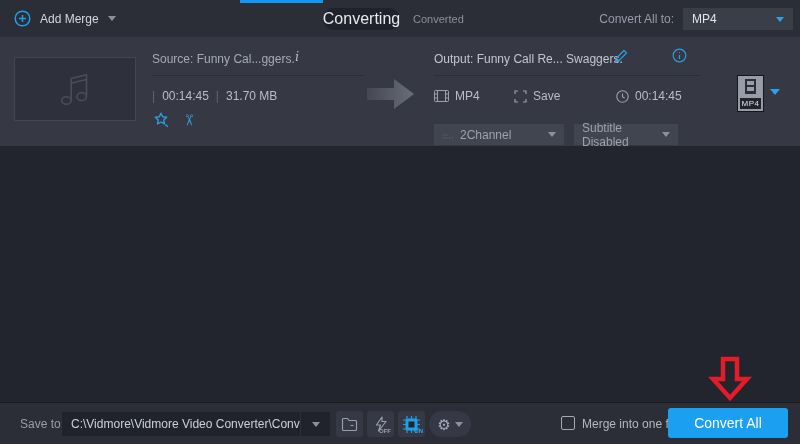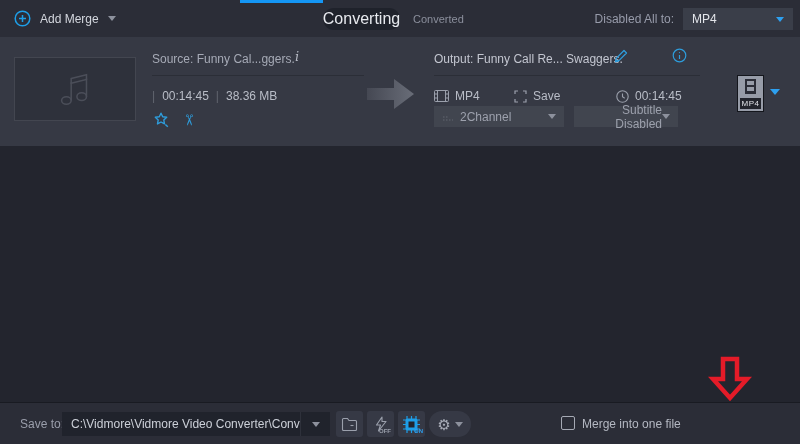--- a/index.html
+++ b/index.html
@@ -33,25 +33,25 @@
   .tools { margin-top:8px; display:flex; gap:13px; align-items:center; }
   .tool { cursor:pointer; display:flex; align-items:center; }
   .scissors { color:#2e9ddc; font-size:15px; transform:rotate(90deg); display:inline-block; }
   .big-arrow { position:absolute; left:367px; top:41px; }
   .out-col { position:absolute; left:434px; top:14px; width:266px; }
   .out-col .row-title { color:#c3c6d0; }
   .pencil-btn { position:absolute; left:179px; top:-3px; cursor:pointer; }
   .infoc-btn { position:absolute; left:238px; top:-3px; cursor:pointer; }
   .fmt-row { position:relative; margin-top:13px; height:15px; font-size:12px; color:#b9bdc7; }
   .fmt-g { position:absolute; top:0; display:flex; gap:6px; align-items:center; }
-  .dd-row { position:relative; margin-top:2px; height:21px; }
+  .dd-row { position:relative; margin-top:20px; height:21px; }
   .dd { position:absolute; top:0; height:21px; background:#41454f; display:flex; align-items:center; padding:0 8px; color:#9da1ad; font-size:12px; cursor:pointer; }
   .dd .caret { margin-left:auto; }
   .dd1 { left:0; width:130px; }
-  .dd2 { left:140px; width:104px;text-align:right; }
+  .dd2 { left:140px; width:104px; }
   .chan-icon { opacity:.35; margin-right:6px; display:flex; }
   .fmt-chooser { position:absolute; left:737px; top:38px; display:flex; align-items:flex-start; gap:6px; cursor:pointer; }
   .mp4-file { width:27px; height:37px; background:#979ca8; border:1px solid #14161c; position:relative; display:flex; justify-content:center; padding-top:3px; }
   .mp4-badge { position:absolute; left:2px; right:2px; bottom:2px; height:11px; background:#22242c; color:#dfe1e6; font-size:8px; line-height:11px; text-align:center; letter-spacing:.5px; }
   .fmt-chooser .caret { margin-top:14px; border-left-width:5px; border-right-width:5px; border-top-width:6px; }
   
   .empty-area { position:absolute; top:146px; left:0; width:800px; height:256px; background:#23252e; }
   
   .red-arrow { position:absolute; left:708px; top:356px; }
   
@@ -85,21 +85,21 @@
       <span>Add Merge</span>
       <span class="caret"></span>
     </div>
     <div class="tab-pill">
       <span>Converting</span>
     </div>
     <div class="tab-plain">
       <span>Converted</span>
     </div>
     <div class="convert-to">
-      <span class="lbl">Disabled All to:</span>
+      <span class="lbl">Convert All to:</span>
       <div class="select-box">
         <span>MP4</span>
         <span class="caret blue"></span>
       </div>
     </div>
   </div>
 
   <div class="file-row">
     <div class="thumb">
       <svg width="44" height="44" viewBox="0 0 46 46" fill="none" stroke="#4b4e59" stroke-width="1.6">
@@ -114,21 +114,21 @@
     <div class="src-col">
       <div class="row-title">
         <span>Source: Funny Cal...ggers.</span>
         <span class="info-i">i</span>
       </div>
       <div class="hr"></div>
       <div class="meta">
         <span class="sep">|</span>
         <span>00:14:45</span>
         <span class="sep">|</span>
-        <span>38.36 MB</span>
+        <span>31.70 MB</span>
       </div>
       <div class="tools">
         <span class="tool">
           <svg width="18" height="18" viewBox="0 0 18 18" fill="none" stroke="#2e9ddc" stroke-width="1.4">
             <path d="M9 2.2l1.7 3.6 4 .5-2.9 2.7.7 3.9L9 11l-3.5 1.9.7-3.9-2.9-2.7 4-.5z" stroke-linejoin="round"></path>
             <path d="M13.4 13.4l2.4 2.4"></path>
           </svg>
         </span>
         <span class="tool">
           <span class="scissors">✂</span>
@@ -253,15 +253,18 @@
     </div>
 
     <div class="gear-pill">
       <span class="gear-glyph">⚙</span>
       <span class="caret"></span>
     </div>
 
     <div class="merge-box"></div>
     <span class="merge-lbl">Merge into one file</span>
 
+    <div class="convert-btn">
+      <span>Convert All</span>
+    </div>
   </div>
 
 </div>
 
 </body></html>

